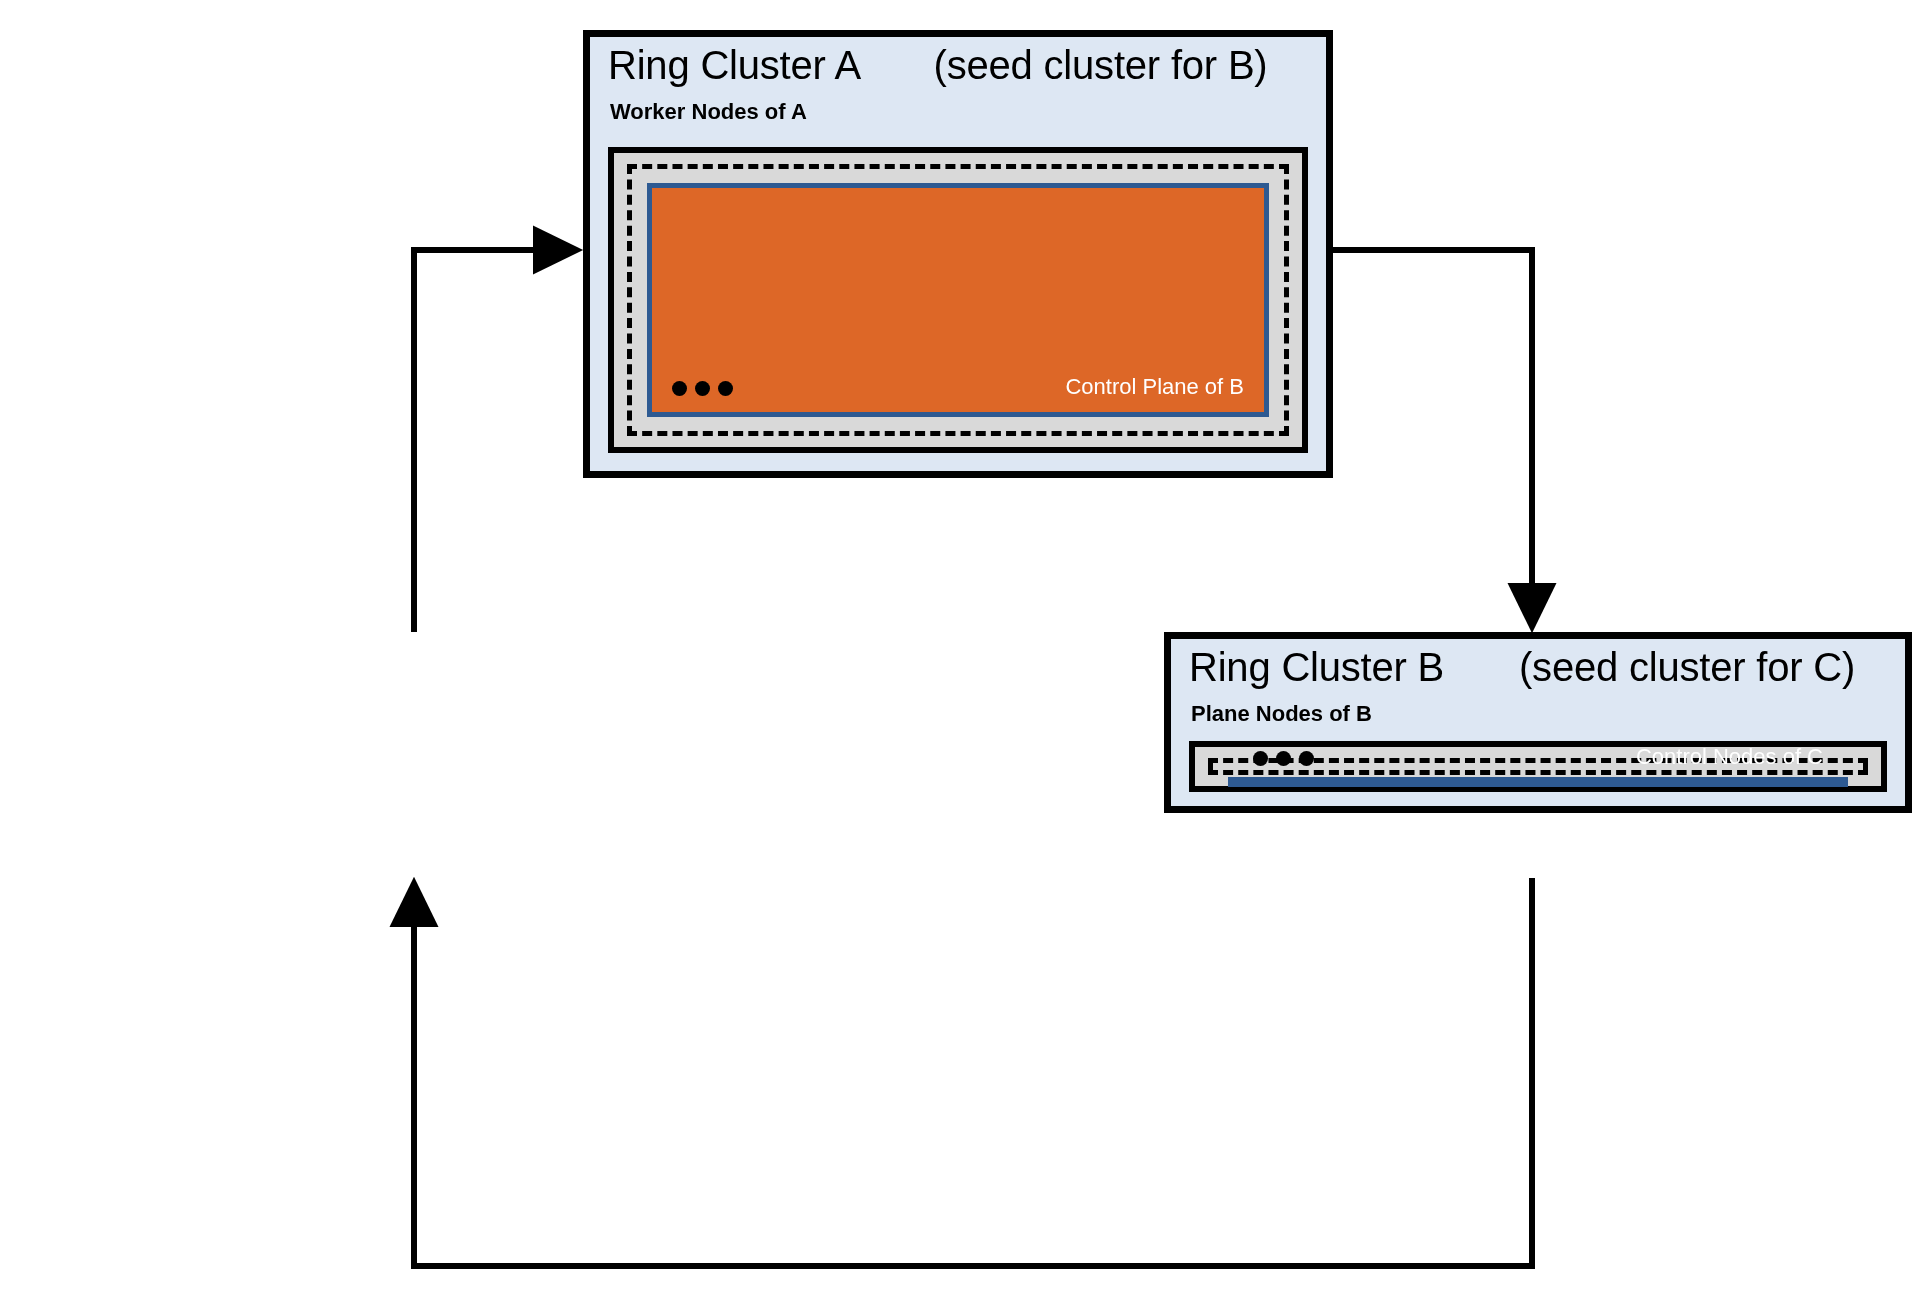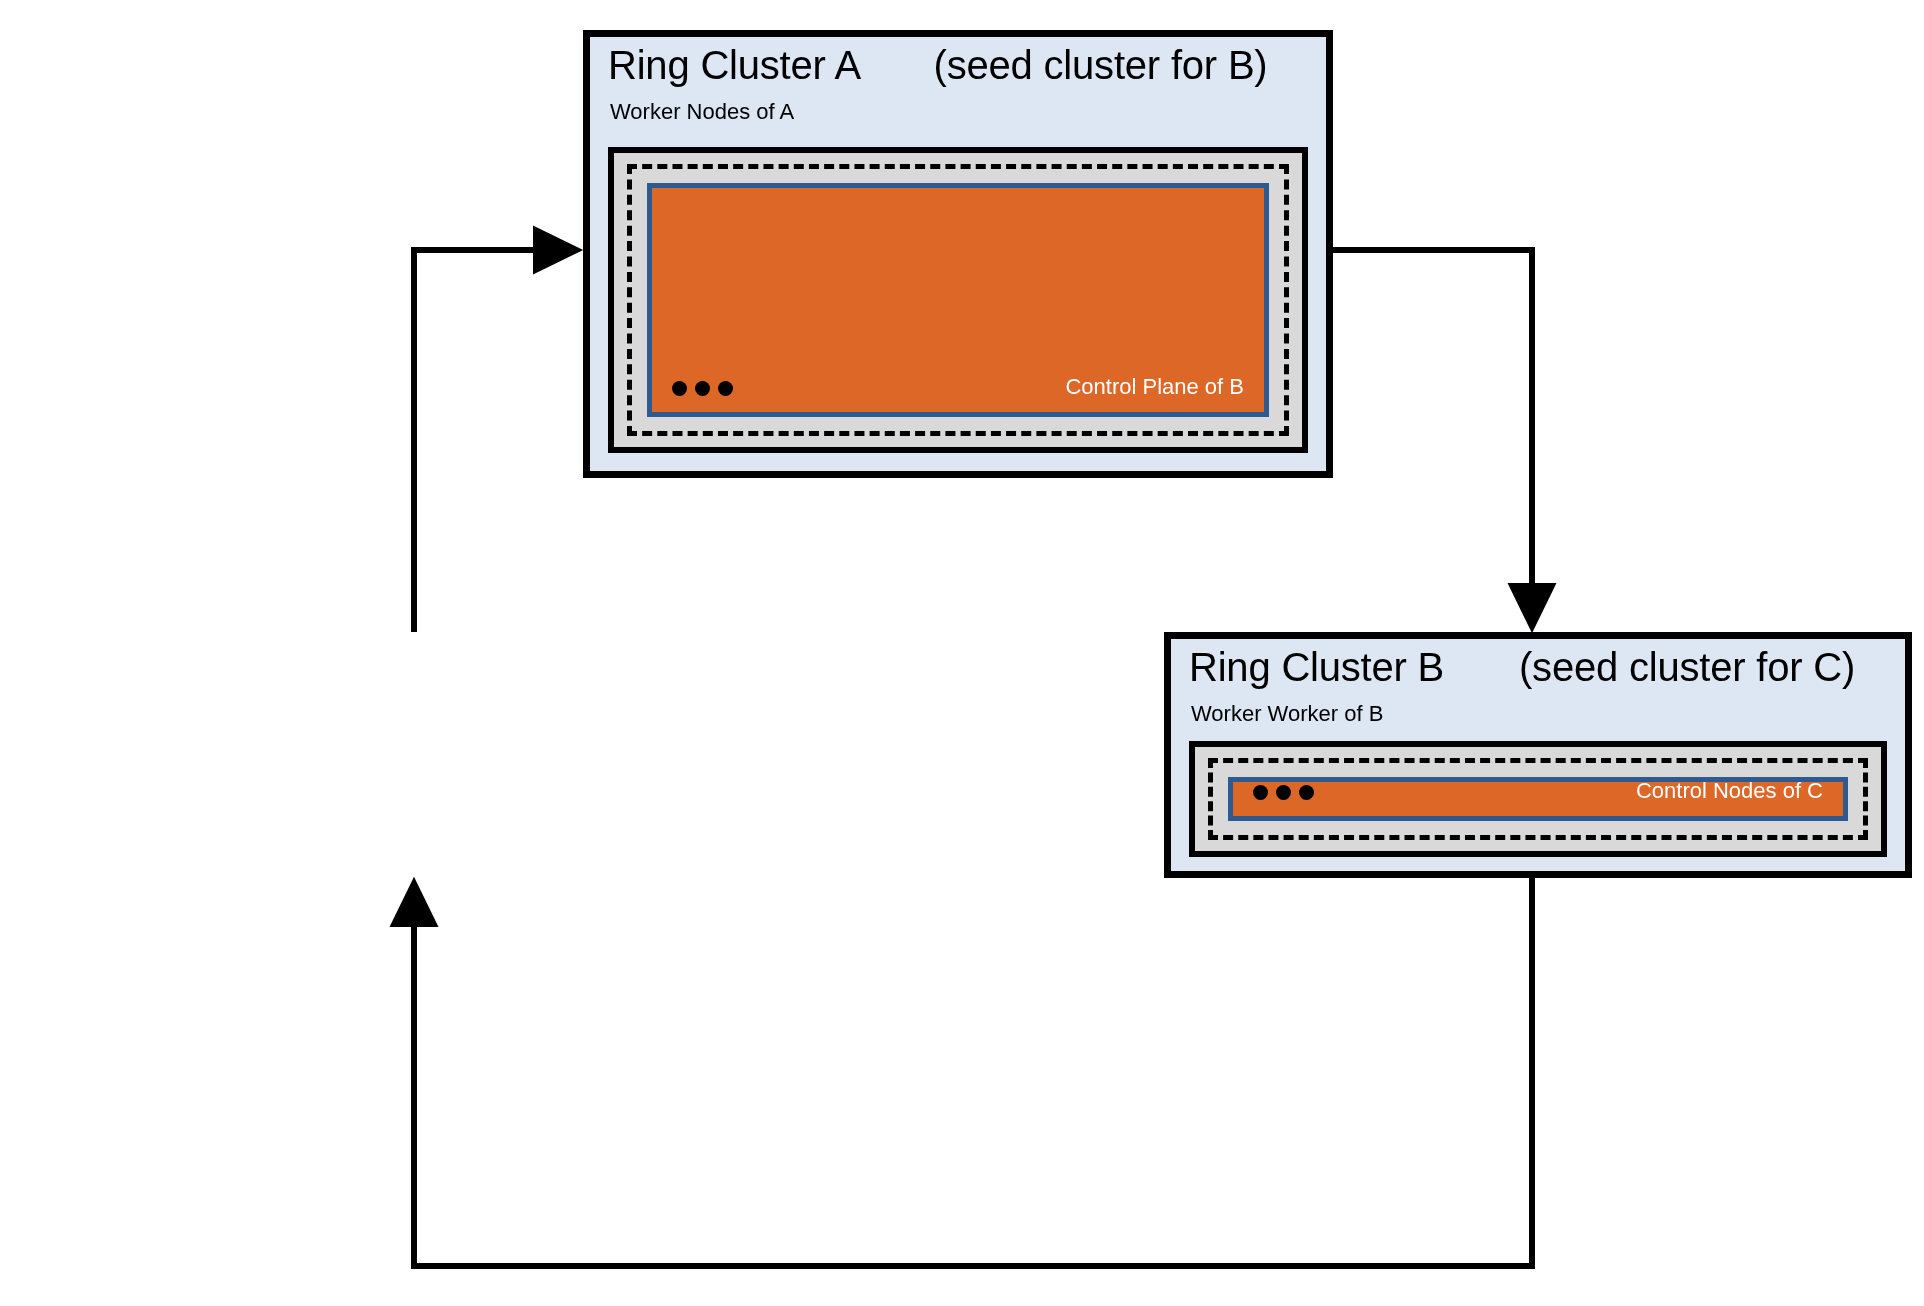--- a/index.html
+++ b/index.html
@@ -32,21 +32,21 @@
 
   
   .cluster {
     position: absolute;
     box-sizing: border-box;
     background: #dde7f3;
     border: 7px solid #000000;
   }
   #cluster-a { left: 583px;  top: 30px;  width: 750px;  height: 448px; }
   #cluster-c { left: 42px;   top: 632px; width: 748px;  height: 246px; }
-  #cluster-b { left: 1164px; top: 632px; width: 748px;  height: 246px; }
+  #cluster-b { left: 1164px; top: 632px; width: 748px;  height: 181px; }
 
   .cluster-title {
     position: absolute;
     left: 18px;
     top: 6px;
     white-space: nowrap;
     color: #000000;
     font-size: 40px;
     font-weight: 400;
     letter-spacing: -0.2px;
@@ -55,21 +55,21 @@
     display: inline-block;
     margin-left: 64px;
   }
 
   .worker-label {
     position: absolute;
     left: 20px;
     top: 62px;
     color: #000000;
     font-size: 22px;
-    font-weight: normal;
+    font-weight: bold;
     white-space: nowrap;
   }
 
   
   .worker-box {
     position: absolute;
     box-sizing: border-box;
     left: 18px;
     right: 18px;
     top: 102px;
@@ -166,21 +166,21 @@
       </div>
     </div>
   </div>
 
 
   <div class="cluster" id="cluster-b">
     <div class="cluster-title">
       <span>Ring Cluster B</span>
       <span class="seed">(seed cluster for C)</span>
     </div>
-    <div class="worker-label">Worker Worker of B</div>
+    <div class="worker-label">Plane Nodes of B</div>
     <div class="worker-box">
       <div class="node-dashed">
         <div class="control-plane">
           <div class="cp-dots">
             <i></i>
               <i></i>
               <i></i>
           </div>
           <div class="cp-label">Control Nodes of C</div>
         </div>

